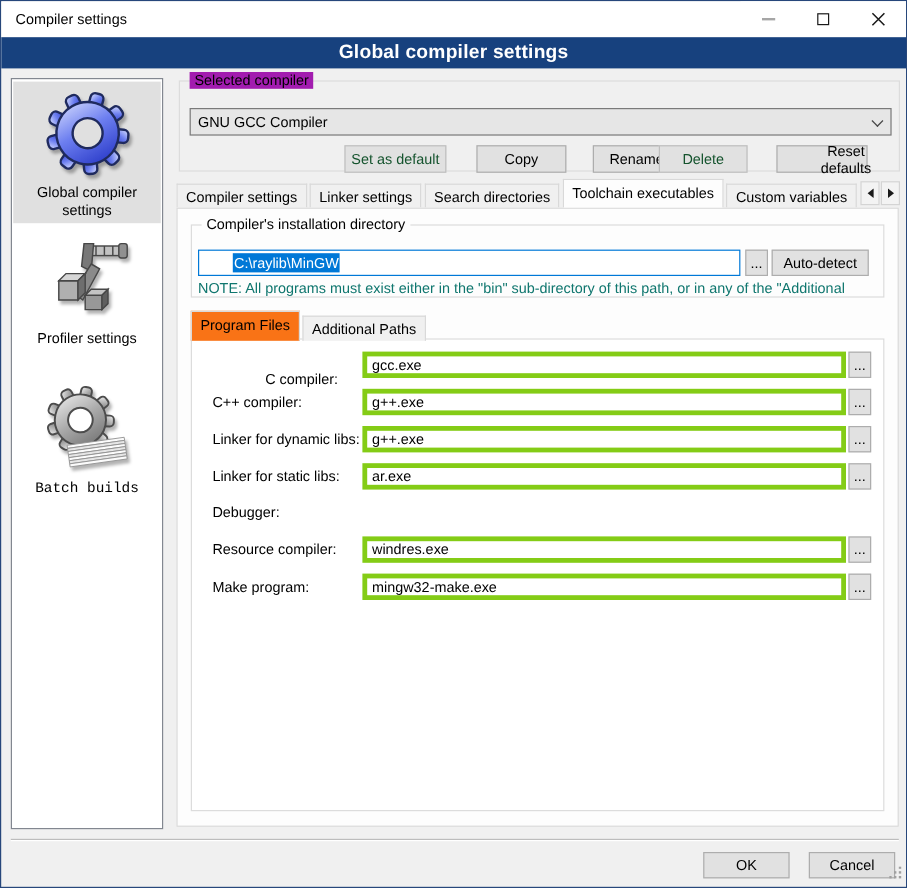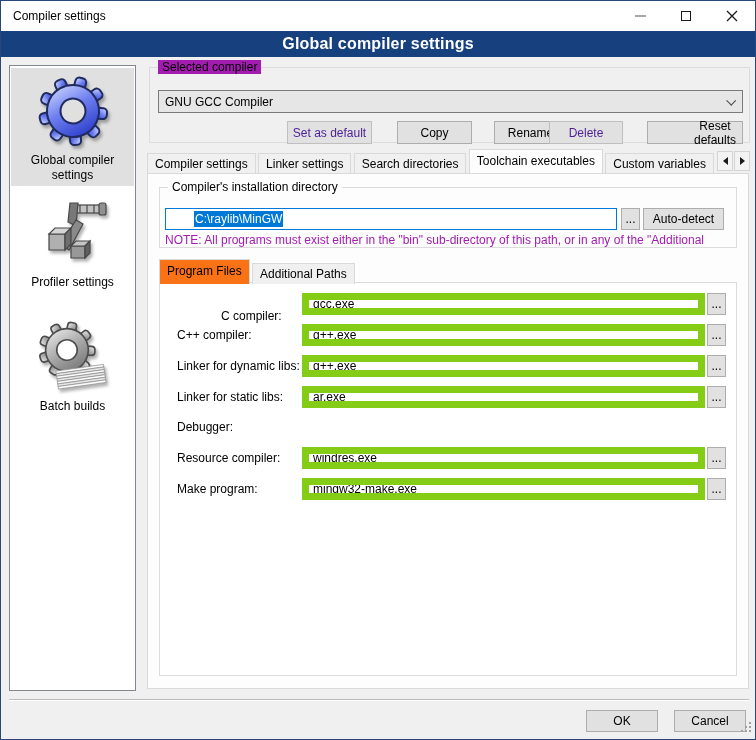--- a/index.html
+++ b/index.html
@@ -40,22 +40,22 @@
 
   
   .combo { position:absolute; height:23px; background:#e6e6e6; border:1px solid #7a7a7a;
            display:flex; align-items:center; padding:0 22px 0 6px; cursor:default; }
   .chev { position:absolute; right:8px; top:7px; width:7px; height:7px;
           border-right:1.6px solid #464646; border-bottom:1.6px solid #464646;
           transform:rotate(45deg) translateY(-1px); }
   .btn { position:absolute; height:23px; background:#e1e1e1; border:1px solid #adadad;
          font-family:"Liberation Sans",sans-serif; font-size:12px; text-align:center; cursor:default;
          display:flex; align-items:center; justify-content:center; }
-  .btn.disabled { color:#4c1d95; border-color:#bfbfbf; }
-  .textbox { position:absolute; height:22px; background:#fff; border:7px solid #84cc16;
+  .btn.disabled { color:#14532d; border-color:#bfbfbf; }
+  .textbox { position:absolute; height:22px; background:#fff; border:4px solid #84cc16;
              display:flex; align-items:center; padding:0 4px; overflow:hidden; white-space:nowrap; }
   .textbox.focus { border:1px solid #0078d7; }
   .seltext { background:#0078d7; color:#fff; padding:1px 1px; }
   .dotsbtn { width:19px; }
 
   
   .tabstrip { position:absolute; left:146px; top:148px; width:568px; height:24px;
               white-space:nowrap; overflow:hidden; }
   .tab { display:inline-block; vertical-align:bottom; height:21px; line-height:20px; padding:0 7px;
          margin-top:3px; background:#f0f0f0; border:1px solid #d9d9d9; border-bottom:0;
@@ -76,21 +76,21 @@
                 background:#ffffff; border:1px solid #dcdcdc; z-index:2; }
   .inner-tabs .tab.active { background:#f97316; }
 
   
   .frm-label { position:absolute; left:17px; }
   .frm-input { left:142px; width:403px; }
   .frm-dots  { left:547px; width:19px; height:22px; }
   .frm-combo { left:142px; width:422px; }
 
   .note { position:absolute; left:5px; top:45px; width:568px; overflow:hidden; white-space:nowrap;
-          color:#a21caf; }
+          color:#0f766e; }
 
   
   .divider { position:absolute; left:8px; top:698px; width:740px; height:0;
              border-top:1px solid #bcbcbc; border-bottom:1px solid #ffffff; }
   .grip { position:absolute; right:3px; bottom:3px; }
 </style>
 </head>
 <body>
 
 <div class="window">
@@ -161,21 +161,21 @@
             <polygon points="29,38 35,32 35,48 29,54" fill="#6e6e6e"></polygon>
             <polygon points="35,50 49,50 49,62 35,62" fill="#989898"></polygon>
             <polygon points="35,50 40,45 54,45 49,50" fill="#c4c4c4"></polygon>
             <polygon points="49,50 54,45 54,57 49,62" fill="#5f5f5f"></polygon>
           </g>
         </svg>
       </span>
       <span class="lbl">Profiler settings</span>
     </div>
 
-    <div class="side-item" style="top:248px; height:104px;">
+    <div class="side-item" style="top:248px; height:104px;font-family:Liberation Mono, monospace;">
       <span class="icn">
         <svg width="74" height="74" viewBox="0 0 74 74">
           <defs>
             <linearGradient id="gg" x1="0" y1="0" x2="1" y2="1">
               <stop offset="0" stop-color="#f2f2f2"></stop>
                 <stop offset="0.5" stop-color="#a8a8a8"></stop>
                 <stop offset="1" stop-color="#6b6b6b"></stop>
             </linearGradient>
           </defs>
           <g transform="translate(31,30) scale(0.82) rotate(12)">
@@ -211,21 +211,21 @@
   <div class="groupbox gb-gray" style="left:148px; top:66px; width:601px; height:76px;">
     <span class="gb-label">Selected compiler</span>
     <div class="combo" style="left:8px; top:22px; width:585px;">
       <span>GNU GCC Compiler</span>
       <span class="chev"></span>
     </div>
     <button class="btn disabled" style="left:137px; top:53px; width:85px;">Set as default</button>
     <button class="btn" style="left:247px; top:53px; width:75px;">Copy</button>
     <button class="btn" style="left:324px; top:53px; width:73px;margin-left:20px;">Rename</button>
     <button class="btn disabled" style="left:399px; top:53px; width:74px;">Delete</button>
-    <button class="btn" style="left:497px; top:53px; width:96px;padding-left:40px;">Reset defaults</button>
+    <button class="btn" style="left:497px; top:53px; width:76px;padding-left:40px;">Reset defaults</button>
   </div>
 
   <div class="tabstrip">
     <div class="tab">Compiler settings</div>
     <div class="tab">Linker settings</div>
     <div class="tab">Search directories</div>
     <div class="tab active">Toolchain executables</div>
     <div class="tab">Custom variables</div>
     
   </div>

